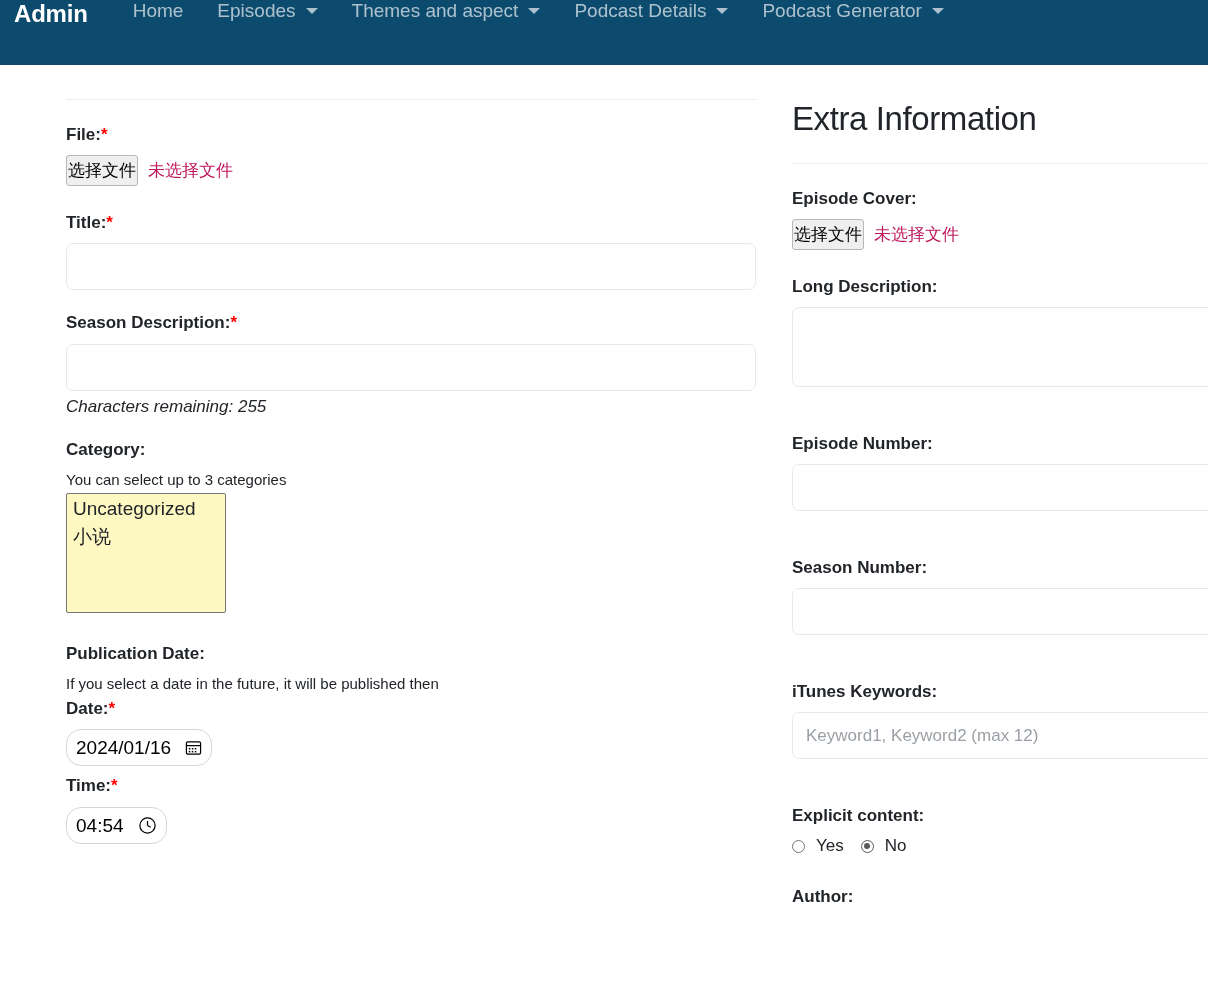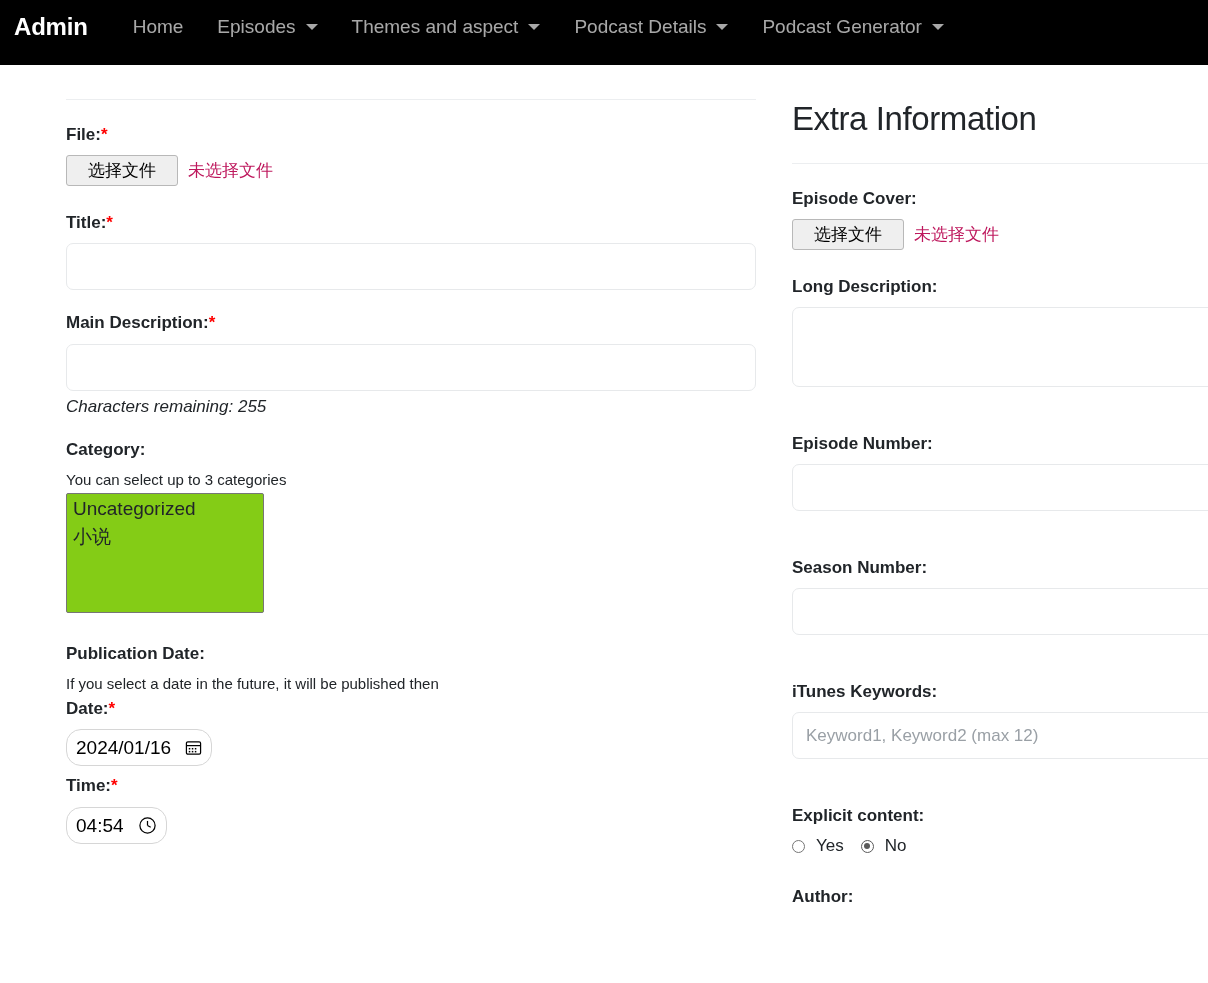--- a/index.html
+++ b/index.html
@@ -8,23 +8,23 @@
     width: 1208px; height: 983px;
     overflow: hidden;
     background: #ffffff;
     font-family: "Liberation Sans", sans-serif;
     color: #212529;
   }
 
   
   .navbar {
     height: 65px;
-    background: #000000;
-    display: flex;
-    align-items: center;
+    background: #0c4a6e;
+    display: flex;
+    align-items: flex-start;
     padding: 0 0 12px 14px;
     white-space: nowrap;
     overflow: hidden;
   }
   .brand {
     color: #ffffff;
     font-size: 24px;
     font-weight: bold;
     margin-right: 28px;
     letter-spacing: -0.2px;
@@ -97,21 +97,21 @@
   .file-row {
     display: flex;
     align-items: center;
     gap: 10px;
     margin-bottom: 26px;
   }
   .file-btn {
     border: 1px solid #b8b8b8;
     background: #efefef;
     border-radius: 3px;
-    padding: 4px 21px;
+    padding: 4px 1px;
     font-size: 17px;
     line-height: 1.25;
     color: #000;
     cursor: pointer;
   }
   .file-status { font-size: 17px; color: #be185d; }
 
   
   .text-input {
     display: block;
@@ -138,25 +138,25 @@
     background: #fff;
     font-size: 17px;
     padding: 8px 13px;
     resize: none;
     font-family: "Liberation Sans", sans-serif;
     outline: none;
   }
 
   
   .multi-select {
-    width: 198px;
+    width: 160px;
     height: 120px;
     border: 1px solid #767676;
     border-radius: 2px;
-    background: #84cc16;
+    background: #fef9c3;
     overflow-y: scroll;
     padding: 1px 0 0 2px;
     font-size: 19px;
     line-height: 1.45;
   }
   .multi-select::-webkit-scrollbar { width: 15px; background: #fdfdfd; }
   .multi-select::-webkit-scrollbar-thumb { background: #fdfdfd; }
   .multi-select .opt { padding: 0 4px; cursor: pointer; }
 
   
@@ -257,21 +257,21 @@
     </div>
 
     
     <div class="field-label">
       <span>Title:</span><span class="req">*</span>
     </div>
     <input class="text-input input-gap" type="text" value="" style="">
 
     
     <div class="field-label">
-      <span>Main Description:</span><span class="req">*</span>
+      <span>Season Description:</span><span class="req">*</span>
     </div>
     <input class="text-input" type="text" value="" style="">
     <p class="chars-remaining">Characters remaining: 255</p>
 
     <div class="spacer-22"></div>
 
     
     <div class="field-label">Category:</div>
     <p class="helper">You can select up to 3 categories</p>
     <div class="multi-select">

